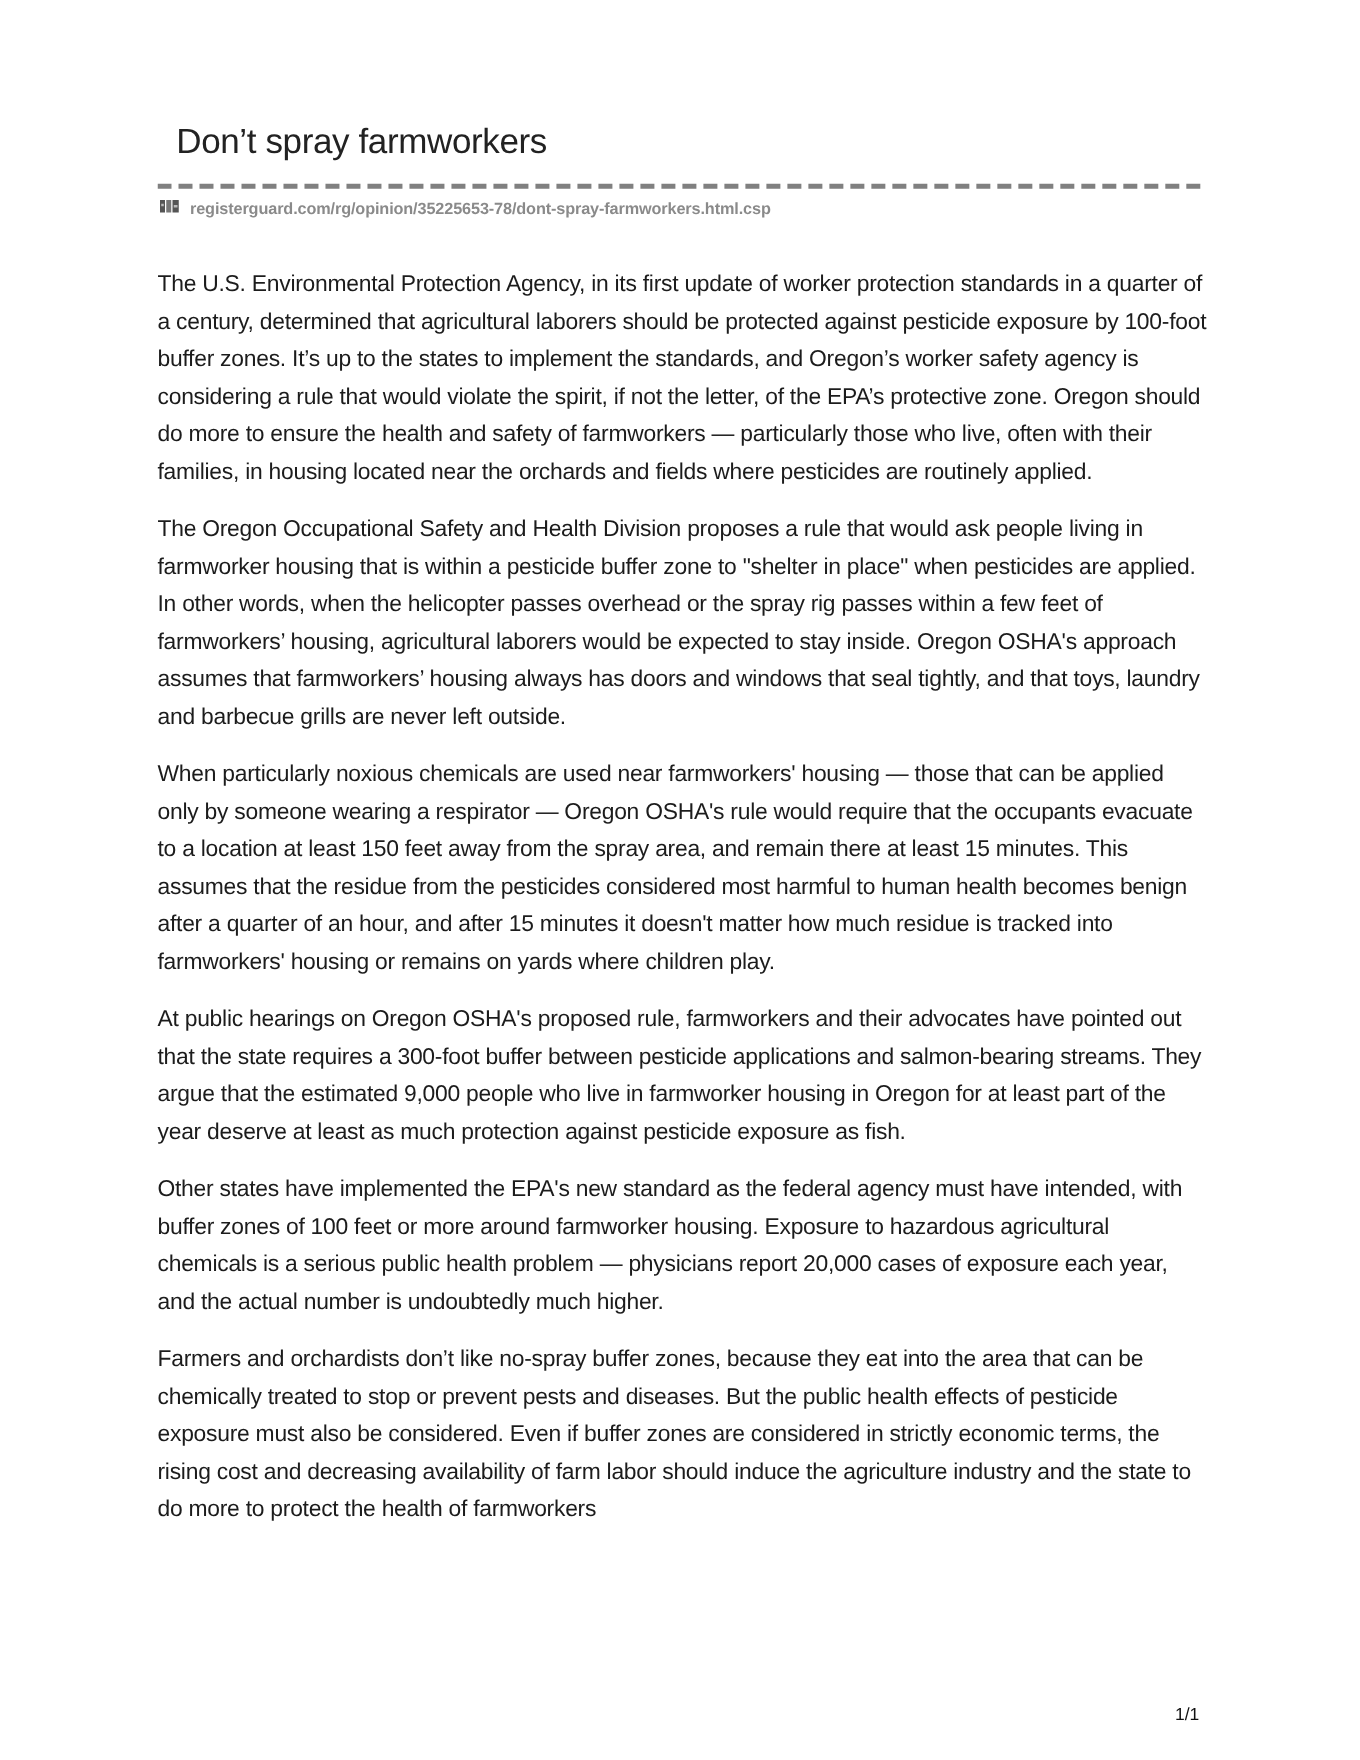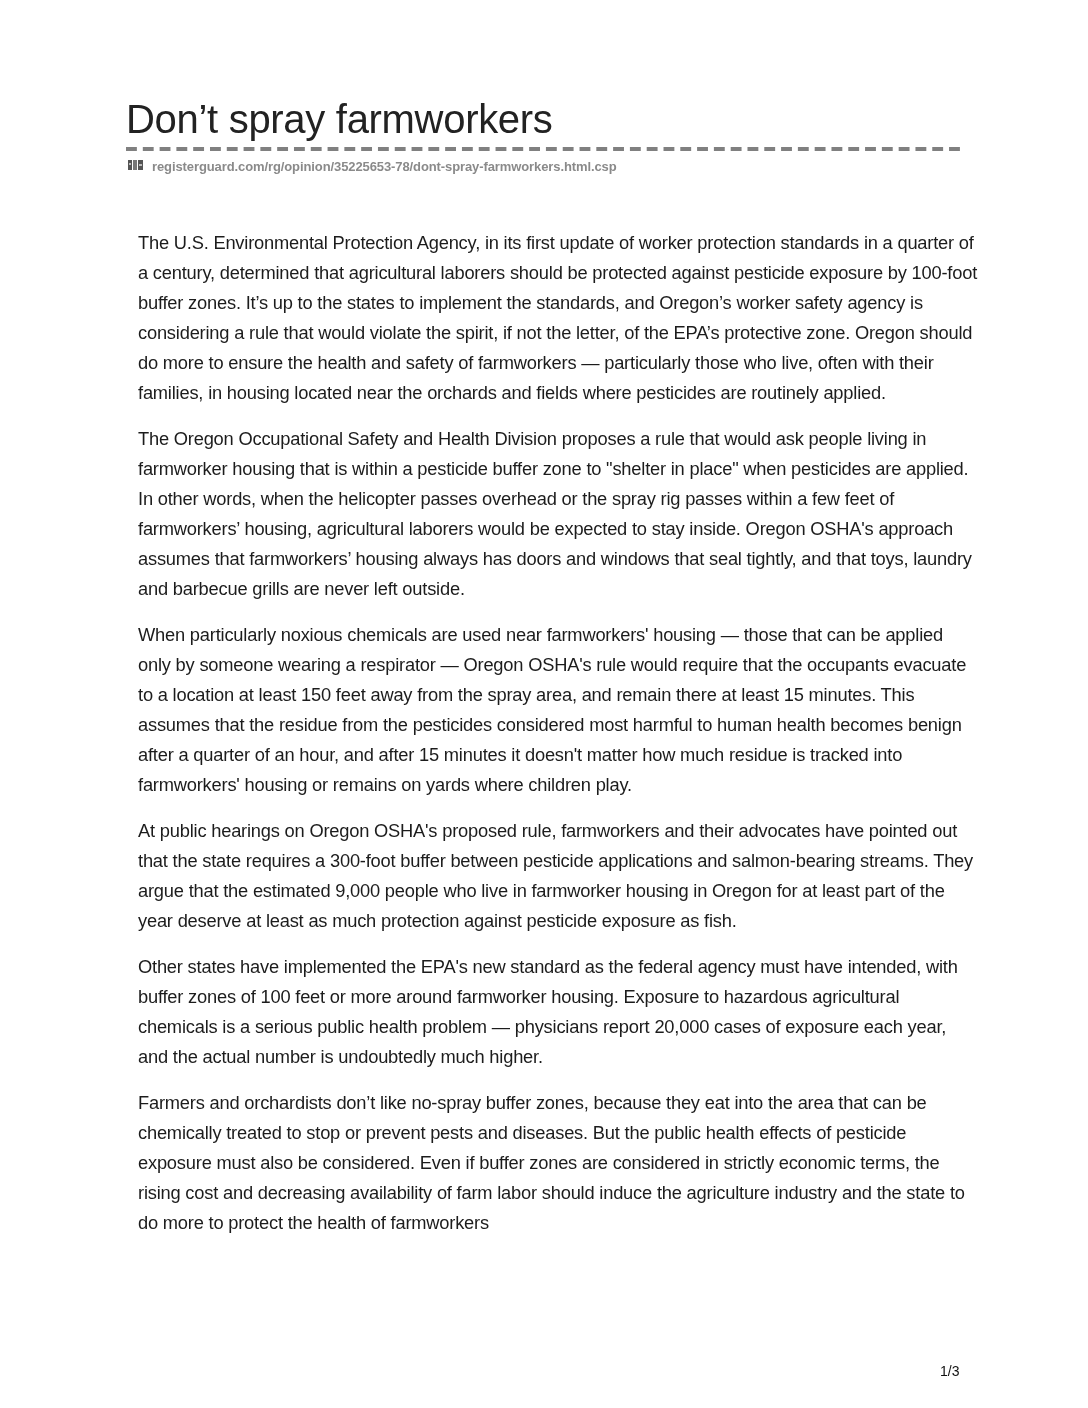--- a/index.html
+++ b/index.html
@@ -16,24 +16,24 @@
       color: #1a1a1a;
     }
     .page {
       position: absolute;
       left: 126px;
       top: 0;
       width: 840px;
     }
     .title {
       position: absolute;
-      left: 0;
+      left: 15px;
       top: 97px;
       margin: 0;
-      font-size: 40px;
+      font-size: 28px;
       font-weight: normal;
       color: #222222;
       letter-spacing: -0.3px;
       white-space: nowrap;
       text-align: right;
     }
     .dash-rule {
       position: absolute;
       left: 0;
       top: 147px;
@@ -62,24 +62,23 @@
     }
     .source-icon svg { display: block; }
     .source-url {
       color: #8a8a8a;
       text-decoration: none;
       font-weight: bold;
       letter-spacing: -0.1px;
     }
     .article {
       position: absolute;
-      left: 12px;
+      left: 0;
       top: 212px;
       width: 840px;
-      margin-top: 16px;
     }
     .article p {
       margin: 0 0 16px 0;
       font-size: 18.3px;
       line-height: 30px;
       color: #1c1c1c;
       letter-spacing: -0.2px;
       word-spacing: 0px;
     }
     .page-number {
@@ -114,13 +113,13 @@
   <div class="article">
     <p>The U.S. Environmental Protection Agency, in its first update of worker protection standards in a quarter of a century, determined that agricultural laborers should be protected against pesticide exposure by 100-foot buffer zones. It’s up to the states to implement the standards, and Oregon’s worker safety agency is considering a rule that would violate the spirit, if not the letter, of the EPA’s protective zone. Oregon should do more to ensure the health and safety of farmworkers — particularly those who live, often with their families, in housing located near the orchards and fields where pesticides are routinely applied.</p>
     <p>The Oregon Occupational Safety and Health Division proposes a rule that would ask people living in farmworker housing that is within a pesticide buffer zone to "shelter in place" when pesticides are applied. In other words, when the helicopter passes overhead or the spray rig passes within a few feet of farmworkers’ housing, agricultural laborers would be expected to stay inside. Oregon OSHA's approach assumes that farmworkers’ housing always has doors and windows that seal tightly, and that toys, laundry and barbecue grills are never left outside.</p>
     <p>When particularly noxious chemicals are used near farmworkers' housing — those that can be applied only by someone wearing a respirator — Oregon OSHA's rule would require that the occupants evacuate to a location at least 150 feet away from the spray area, and remain there at least 15 minutes. This assumes that the residue from the pesticides considered most harmful to human health becomes benign after a quarter of an hour, and after 15 minutes it doesn't matter how much residue is tracked into farmworkers' housing or remains on yards where children play.</p>
     <p>At public hearings on Oregon OSHA's proposed rule, farmworkers and their advocates have pointed out that the state requires a 300-foot buffer between pesticide applications and salmon-bearing streams. They argue that the estimated 9,000 people who live in farmworker housing in Oregon for at least part of the year deserve at least as much protection against pesticide exposure as fish.</p>
     <p>Other states have implemented the EPA's new standard as the federal agency must have intended, with buffer zones of 100 feet or more around farmworker housing. Exposure to hazardous agricultural chemicals is a serious public health problem — physicians report 20,000 cases of exposure each year, and the actual number is undoubtedly much higher.</p>
     <p>Farmers and orchardists don’t like no-spray buffer zones, because they eat into the area that can be chemically treated to stop or prevent pests and diseases. But the public health effects of pesticide exposure must also be considered. Even if buffer zones are considered in strictly economic terms, the rising cost and decreasing availability of farm labor should induce the agriculture industry and the state to do more to protect the health of farmworkers</p>
   </div>
 </div>
 
-<div class="page-number">1/3</div>
+<div class="page-number">1/1</div>
 
 </body></html>

